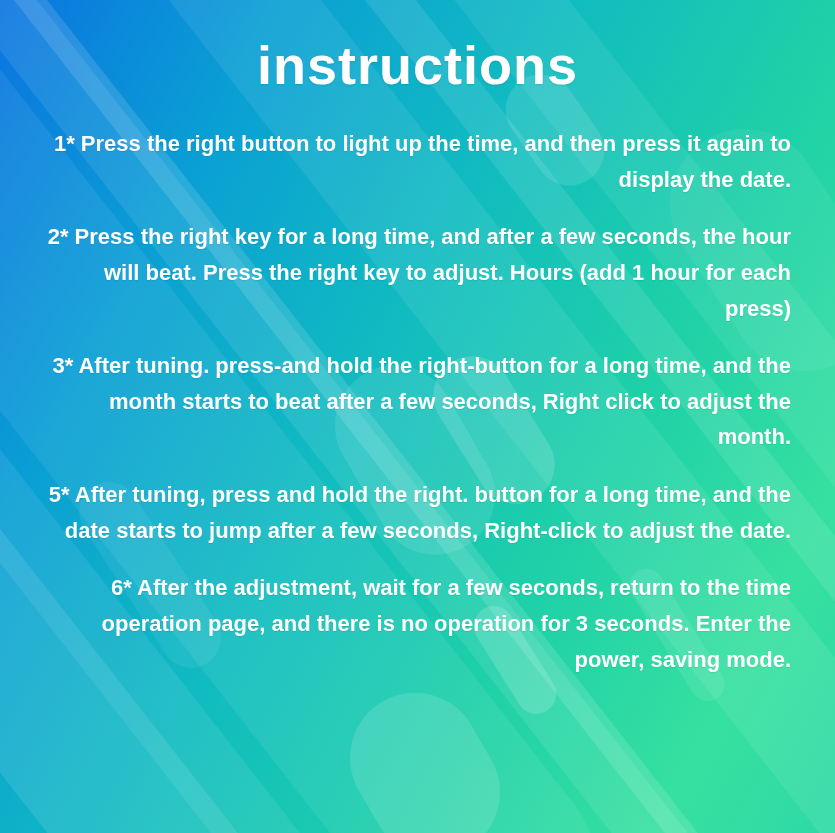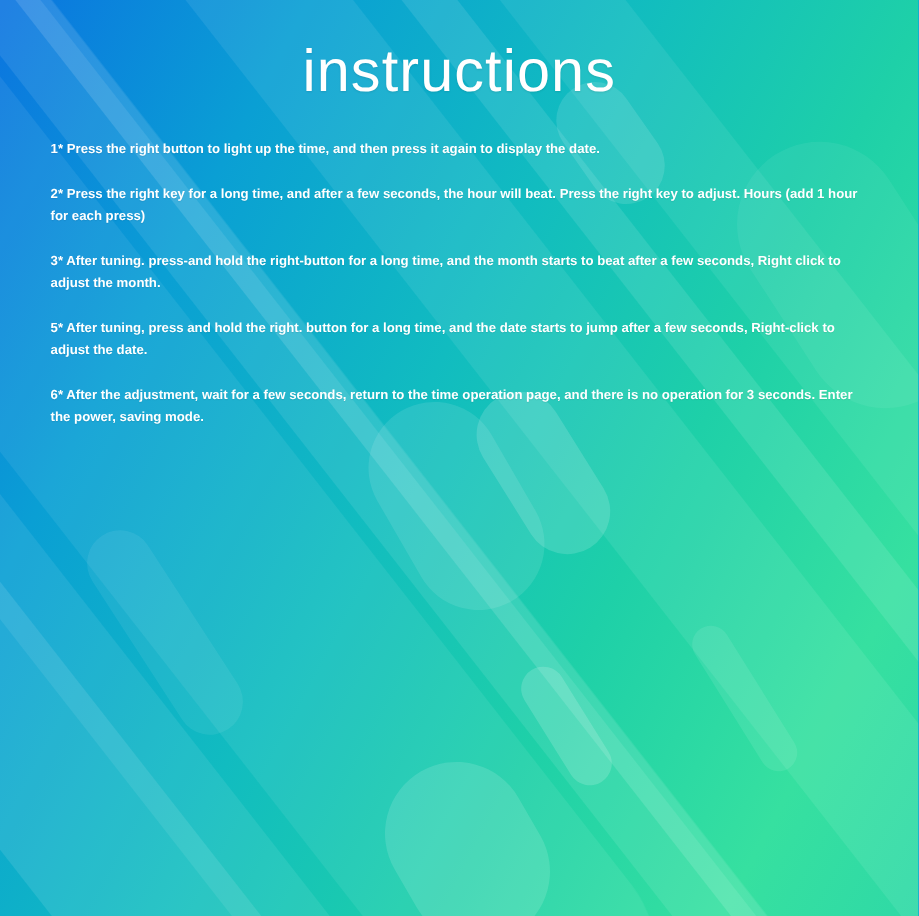--- a/index.html
+++ b/index.html
@@ -51,36 +51,37 @@
   .blob5 { left: 495px; top: 600px; width: 40px;  height: 120px; transform: rotate(-32deg); border-radius: 30px; background: rgba(255,255,255,0.16);}
   .blob6 { left: 660px; top: 560px; width: 34px;  height: 150px; transform: rotate(-32deg); border-radius: 25px; background: rgba(255,255,255,0.09);}
   .blob7 { left: 120px; top: 470px; width: 60px;  height: 210px; transform: rotate(-33deg); border-radius: 40px; background: rgba(255,255,255,0.07);}
   .blob8 { left: 700px; top: 120px; width: 150px; height: 260px; transform: rotate(-33deg); border-radius: 90px; background: rgba(255,255,255,0.06);}
 
   .title {
     position: relative;
     text-align: center;
     color: #ffffff;
     font-size: 54px;
-    font-weight: normal;
+    font-weight: bold;
     letter-spacing: 1px;
     padding-top: 34px;
     text-shadow: 0 1px 2px rgba(0,0,0,0.10);
   }
   .content {
     position: relative;
     padding: 30px 44px 0 46px;
   }
   .step {
     color: #ffffff;
-    font-size: 12px;
+    font-size: 22px;
     font-weight: bold;
     line-height: 1.62;
     margin: 0 0 22px 0;
     text-shadow: 0 1px 1px rgba(0,0,0,0.08);
+    text-align: right;
   }
   .step:last-child { margin-bottom: 0; }
 </style>
 </head>
 <body>
 
 <div class="poster">
 
   <div class="deco band b1"></div>
   <div class="deco band b2"></div>

